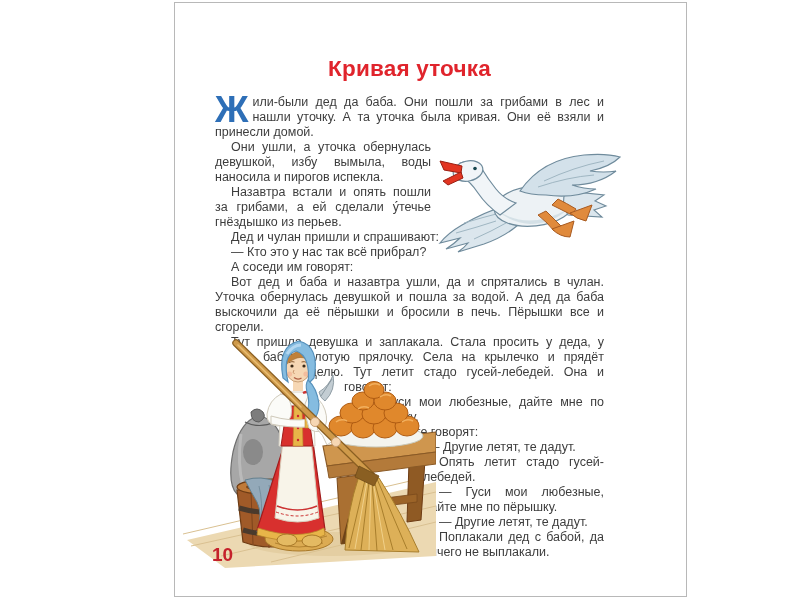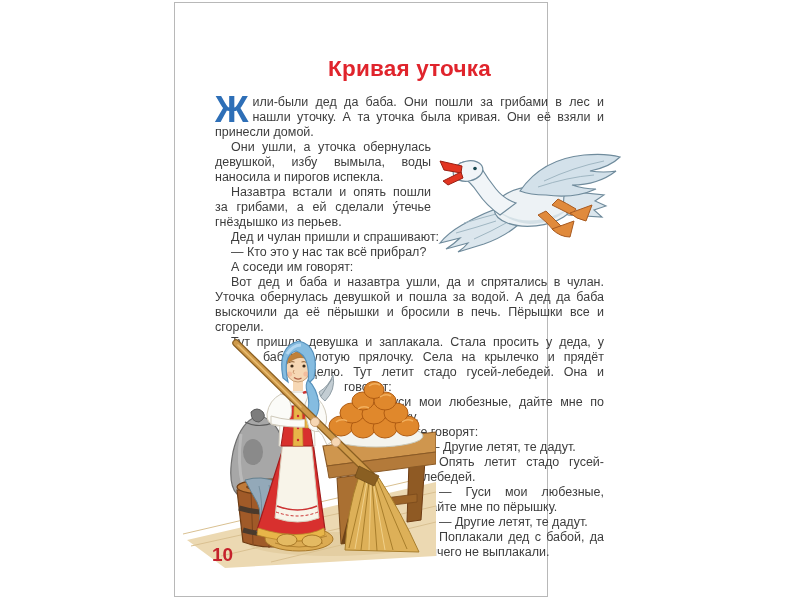--- a/index.html
+++ b/index.html
@@ -1,21 +1,21 @@
 <!DOCTYPE html>
 <html style="--title_red: #e0242c; --dropcap_blue: #2e6fb7; --text_dark: #3d3d3d; --page_number_red: #c5212b; --page_border: #b8b8b8;"><head>
 <meta charset="utf-8">
 <style>
   html,body{margin:0;padding:0;}
   body{
     width:800px;height:600px;position:relative;background:#ffffff;
     font-family:"Liberation Sans", sans-serif;overflow:hidden;
   }
   .book-page{
-    position:absolute;left:174px;top:2px;width:374px;height:595px;
+    position:absolute;left:174px;top:2px;width:513px;height:595px;
     background:#ffffff;border:1px solid var(--page_border,#b8b8b8);
     box-sizing:border-box;
   }
   .content{
     position:absolute;left:40px;top:53px;width:389px;
   }
   .story-title{
     margin:0 0 13px 0;text-align:center;
     font-size:22.5px;font-weight:bold;color:var(--title_red,#e0242c);
     letter-spacing:.2px;

